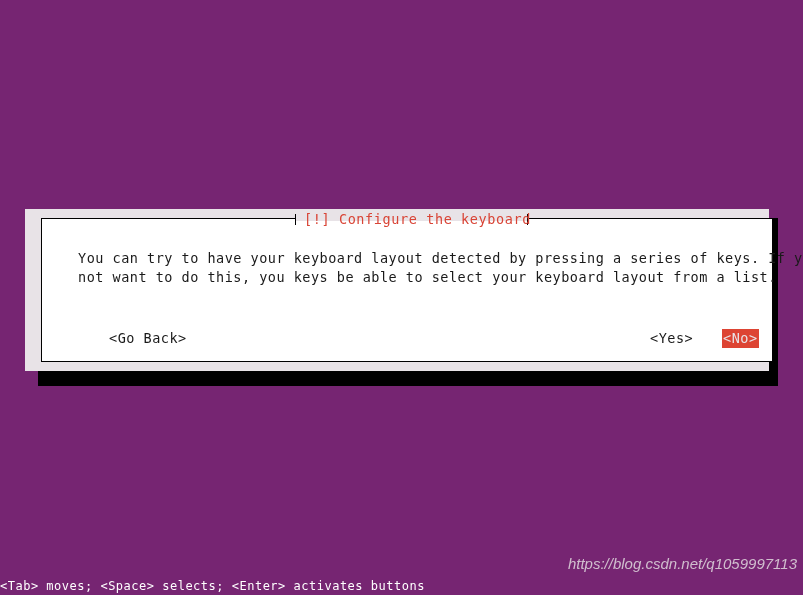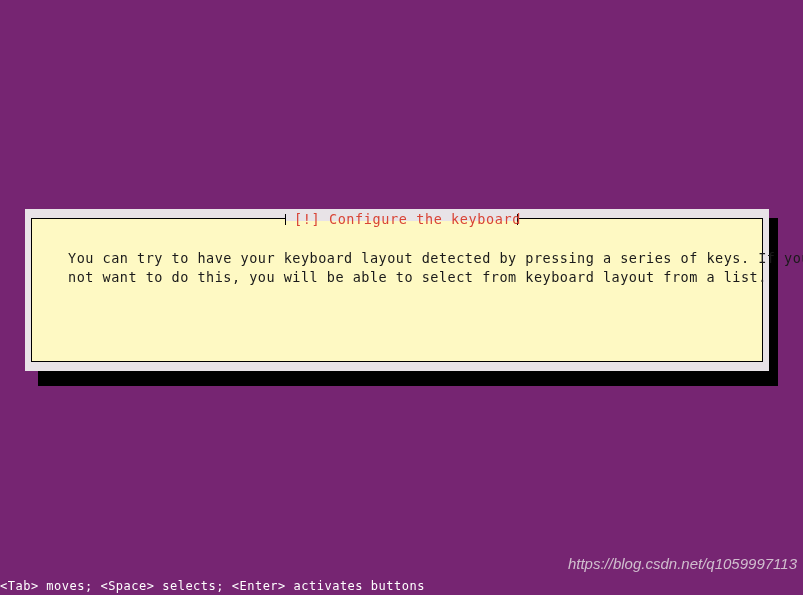--- a/index.html
+++ b/index.html
@@ -40,27 +40,27 @@
     width: 744px;
     height: 162px;
     background: #e8e3e7;
     box-sizing: border-box;
     padding: 0;
   }
 
   
   .dialog-inner {
     position: absolute;
-    left: 6px;
+    left: 16px;
     top: 9px;
     width: 732px;
     height: 144px;
     box-sizing: border-box;
     border: 1px solid #000000;
-    background: #fef9c3;
+    background: #ffffff;
   }
 
   
   .title-gap {
     position: absolute;
     left: 253px;
     top: -1px;
     width: 233px;
     height: 3px;
     background: #e8e3e7;
@@ -170,24 +170,29 @@
   <div class="dialog">
     <div class="dialog-inner">
 
       <div class="title-gap"></div>
       <div class="title-tick left"></div>
       <div class="title-tick right"></div>
       <div class="dialog-title">[!] Configure the keyboard</div>
 
       <div class="dialog-body">
         <div class="body-line">You can try to have your keyboard layout detected by pressing a series of keys. If you do</div>
-        <div class="body-line">not want to do this, you will be able to select from keyboard layout from a list.</div>
+        <div class="body-line">not want to do this, you keys be able to select your keyboard layout from a list.</div>
         <div class="body-spacer"></div>
       </div>
 
+      <div class="button-row">
+        <span class="btn go-back">&lt;Go Back&gt;</span>
+        <span class="btn yes">&lt;Yes&gt;</span>
+        <span class="btn no">&lt;No&gt;</span>
+      </div>
 
     </div>
   </div>
 
   <div class="watermark">https://blog.csdn.net/q1059997113</div>
 
   <div class="status-bar">&lt;Tab&gt; moves; &lt;Space&gt; selects; &lt;Enter&gt; activates buttons</div>
 
 </div>
 

